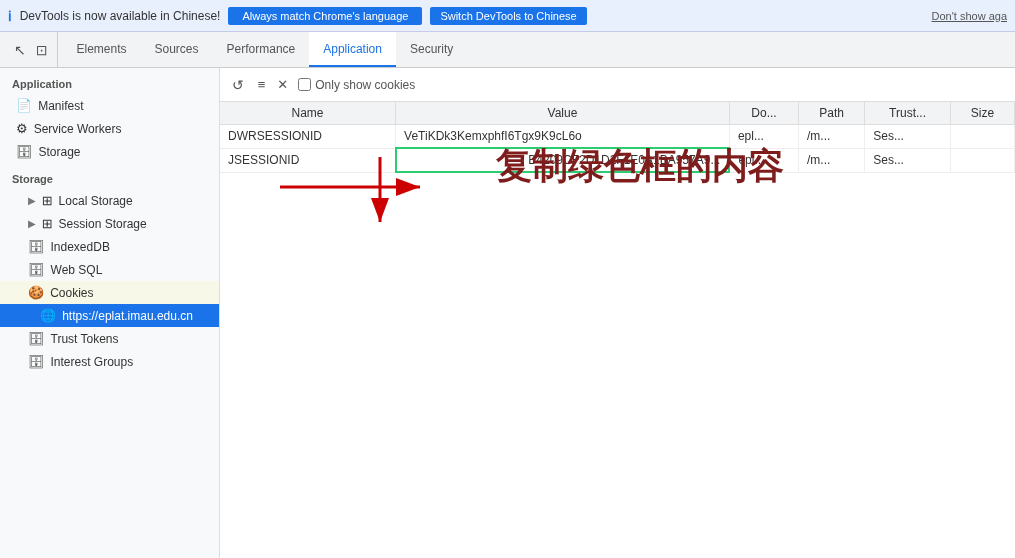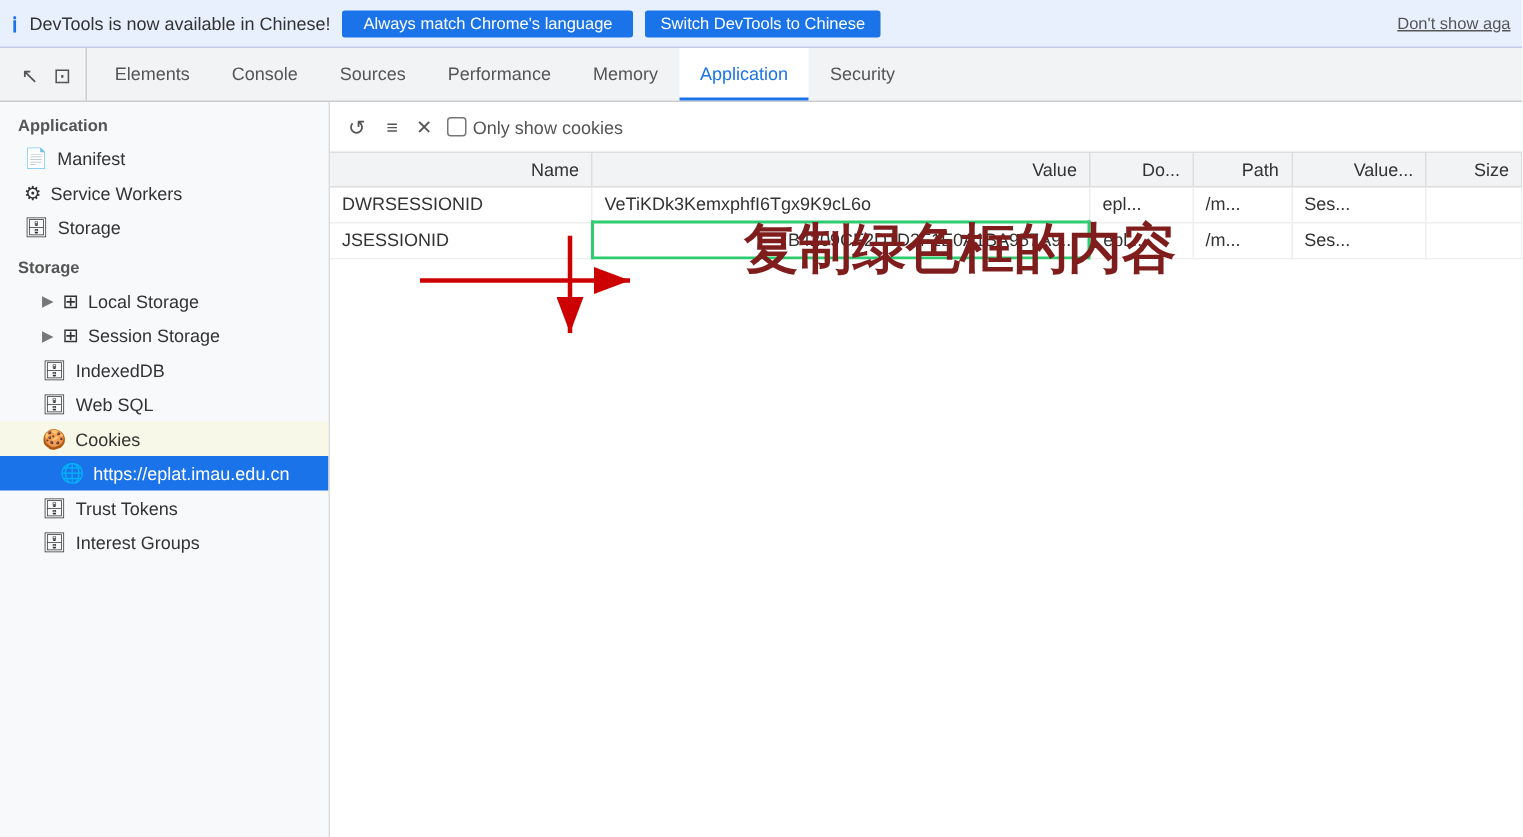--- a/index.html
+++ b/index.html
@@ -193,21 +193,21 @@
     }
 
     
     .data-table {
       width: 100%;
       border-collapse: collapse;
       font-size: 12px;
     }
     .data-table th {
       background: #f1f3f4;
-      text-align: right;
+      text-align: center;
       padding: 4px 8px;
       border-bottom: 1px solid #ddd;
       border-right: 1px solid #ddd;
       font-weight: 500;
       color: #333;
       white-space: nowrap;
     }
     .data-table td {
       padding: 4px 8px;
       border-bottom: 1px solid #eee;
@@ -262,24 +262,22 @@
   <button class="btn-blue-outline">Switch DevTools to Chinese</button>
   <button class="btn-dismiss">Don't show aga</button>
 </div>
 
 <div class="tab-bar">
   <div class="tab-icons">
     <button class="tab-icon-btn">↖</button>
     <button class="tab-icon-btn">⊡</button>
   </div>
   <div class="tab">Elements</div>
-  <div class="tab">Console</div>
   <div class="tab">Sources</div>
   <div class="tab">Performance</div>
-  <div class="tab">Memory</div>
   <div class="tab active">Application</div>
   <div class="tab">Security</div>
 </div>
 
 <div class="main-layout">
 
   <div class="sidebar">
     <div class="sidebar-section-title">Application</div>
 
     <div class="sidebar-item">
@@ -349,21 +347,21 @@
 
     <div class="annotation-area">
       <div class="table-wrapper">
         <table class="data-table">
           <thead>
             <tr>
               <th>Name</th>
               <th>Value</th>
               <th>Do...</th>
               <th>Path</th>
-              <th>Value...</th>
+              <th>Trust...</th>
               <th>Size</th>
             </tr>
           </thead>
           <tbody>
             <tr>
               <td>DWRSESSIONID</td>
               <td>VeTiKDk3KemxphfI6Tgx9K9cL6o</td>
               <td>epl...</td>
               <td>/m...</td>
               <td>Ses...</td>

